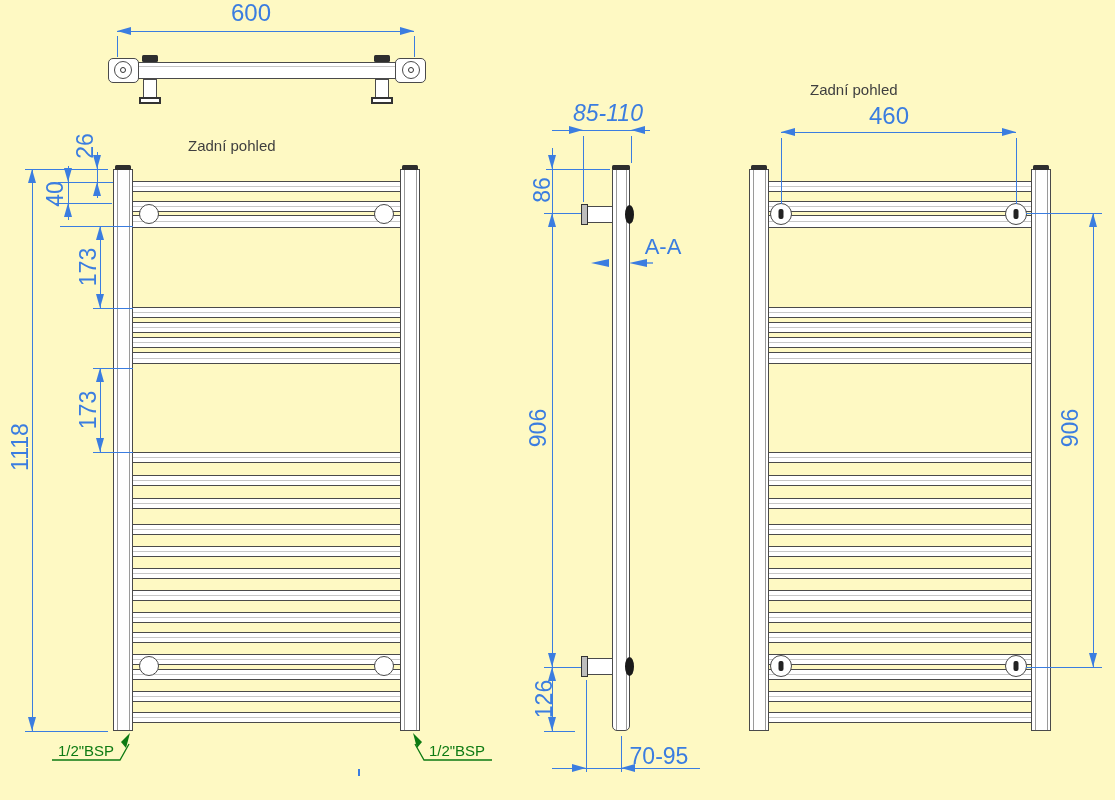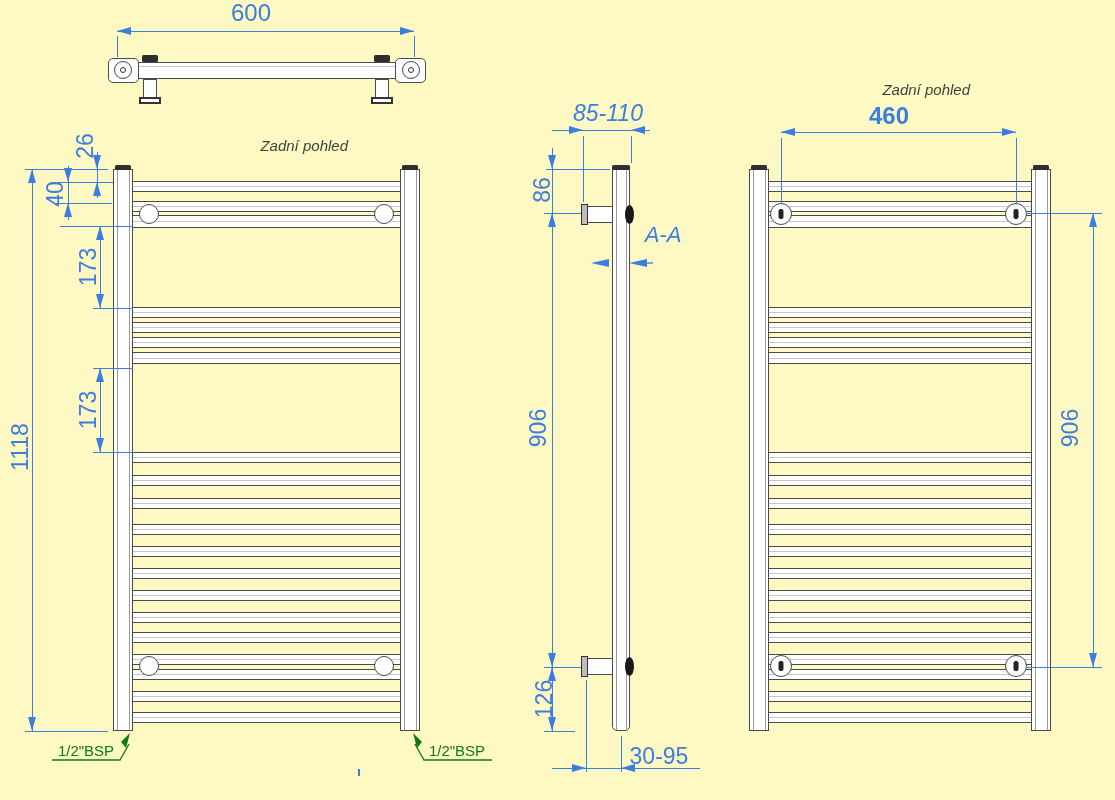--- a/index.html
+++ b/index.html
@@ -10,21 +10,21 @@
   .h{height:1px;} .v{width:1px;}
   .arr{position:absolute;width:0;height:0;}
   .arr-up{border-left:4px solid transparent;border-right:4px solid transparent;border-bottom:14px solid var(--blue,#3b7de0);}
   .arr-down{border-left:4px solid transparent;border-right:4px solid transparent;border-top:14px solid var(--blue,#3b7de0);}
   .arr-left{border-top:4px solid transparent;border-bottom:4px solid transparent;border-right:14px solid var(--blue,#3b7de0);}
   .arr-right{border-top:4px solid transparent;border-bottom:4px solid transparent;border-left:14px solid var(--blue,#3b7de0);}
   .dimtext{position:absolute;color:var(--blue,#3b7de0);font-size:23px;line-height:1.0;text-align:center;}
   .fs24{font-size:24px;} .fs22{font-size:22px;}
   .vtext{position:absolute;color:var(--blue,#3b7de0);font-size:23px;line-height:1.0;white-space:nowrap;
          transform:translate(-50%,-50%) rotate(-90deg);}
-  .ttext{position:absolute;color:var(--tgray,#3f3f3f);font-size:15px;text-align:right;font-style:italic;}
+  .ttext{position:absolute;color:var(--tgray,#3f3f3f);font-size:15px;text-align:left;}
   .gtext{position:absolute;color:var(--green,#0d7a12);font-size:15px;text-align:center;}
   .outline{position:absolute;border:1.5px solid var(--ink,#4a4a4a);background:#fff;box-sizing:border-box;}
   .tube{position:absolute;border-top:1.4px solid var(--ink,#4a4a4a);border-bottom:1.4px solid var(--ink,#4a4a4a);
         background:#fff;box-sizing:border-box;}
   .tube:after{content:"";position:absolute;left:0;right:0;top:45%;height:1px;background:#c7c7c7;}
   .col{position:absolute;border:1.5px solid var(--ink,#4a4a4a);background:#fff;box-sizing:border-box;}
   .col i{position:absolute;top:0;bottom:0;width:1px;background:#9a9a9a;}
   .col i:first-child{left:2.5px;} .col i:last-child{right:2.5px;}
   .cap{position:absolute;background:#2e2e2e;border-radius:1.5px;}
   .bcircle{position:absolute;border:1.5px solid var(--ink,#4a4a4a);border-radius:50%;background:#fff;box-sizing:border-box;}
@@ -159,34 +159,34 @@
     <div class="arr arr-down" style="left:548px;top:717px;"></div>
     <div class="vtext" style="left:542px;top:190px;">86</div>
     <div class="vtext" style="left:538px;top:428px;">906</div>
     <div class="vtext" style="left:544px;top:699px;">126</div>
 
     <div class="dl h" style="left:552px;top:768px;width:148px;"></div>
     <div class="dl v" style="left:586px;top:680px;height:92px;"></div>
     <div class="dl v" style="left:621px;top:736px;height:36px;"></div>
     <div class="arr arr-right" style="left:572px;top:764px;"></div>
     <div class="arr arr-left" style="left:621px;top:764px;"></div>
-    <div class="dimtext" style="left:621px;top:745px;width:76px;">30-95</div>
+    <div class="dimtext" style="left:621px;top:745px;width:76px;">70-95</div>
 
     <div class="outline" style="left:585px;top:206px;width:28px;height:17px;"></div>
     <div class="outline" style="left:581px;top:204px;width:7px;height:21px;background:#bdbdbd;border-color:#333;"></div>
     <div class="outline" style="left:585px;top:658px;width:28px;height:17px;"></div>
     <div class="outline" style="left:581px;top:656px;width:7px;height:21px;background:#bdbdbd;border-color:#333;"></div>
     <div class="col" style="left:612px;top:169px;width:18px;height:562px;border-radius:0 0 5px 5px;">
         <i></i>
         <i></i>
       </div>
     <div class="cap" style="left:612px;top:165px;width:18px;height:5px;"></div>
     <div style="position:absolute;left:625px;top:205px;width:9px;height:19px;border-radius:50%;background:#1a1a1a;"></div>
     <div style="position:absolute;left:625px;top:657px;width:9px;height:19px;border-radius:50%;background:#1a1a1a;"></div>
-    <div class="dimtext fs22" style="left:637px;top:224px;width:52px;font-style:italic;">A-A</div>
+    <div class="dimtext fs22" style="left:637px;top:236px;width:52px;">A-A</div>
   </div>
 
   <div class="ttext" style="left:810px;top:81px;width:160px;">Zadní pohled</div>
   <div>
       <div class="tube" style="left: 768px; top: 181px; width: 264px; height: 11px;"></div>
       <div class="tube" style="left: 768px; top: 201px; width: 264px; height: 11px;"></div>
       <div class="tube" style="left: 768px; top: 215px; width: 264px; height: 13px;"></div>
       <div class="tube" style="left: 768px; top: 307px; width: 264px; height: 11px;"></div>
       <div class="tube" style="left: 768px; top: 322px; width: 264px; height: 11px;"></div>
       <div class="tube" style="left: 768px; top: 337px; width: 264px; height: 11px;"></div>
@@ -226,21 +226,21 @@
         <i></i>
       </div>
       <div class="cap" style="left: 1033px; top: 165px; width: 16px; height: 5px;"></div>
     </div>
   <div>
     <div class="dl h" style="left:781px;top:132px;width:235px;"></div>
     <div class="dl v" style="left:781px;top:138px;height:66px;"></div>
     <div class="dl v" style="left:1016px;top:138px;height:66px;"></div>
     <div class="arr arr-left" style="left:781px;top:128px;"></div>
     <div class="arr arr-right" style="left:1002px;top:128px;"></div>
-    <div class="dimtext fs24" style="left:849px;top:104px;width:80px;font-weight:bold;">460</div>
+    <div class="dimtext fs24" style="left:849px;top:104px;width:80px;">460</div>
 
     <div class="dl v" style="left:1093px;top:213px;height:454px;"></div>
     <div class="dl h" style="left:1026px;top:213px;width:76px;"></div>
     <div class="dl h" style="left:1026px;top:667px;width:76px;"></div>
     <div class="arr arr-up" style="left:1089px;top:213px;"></div>
     <div class="arr arr-down" style="left:1089px;top:653px;"></div>
     <div class="vtext" style="left:1070px;top:428px;">906</div>
   </div>
 
   <svg class="over" width="1115" height="800">

